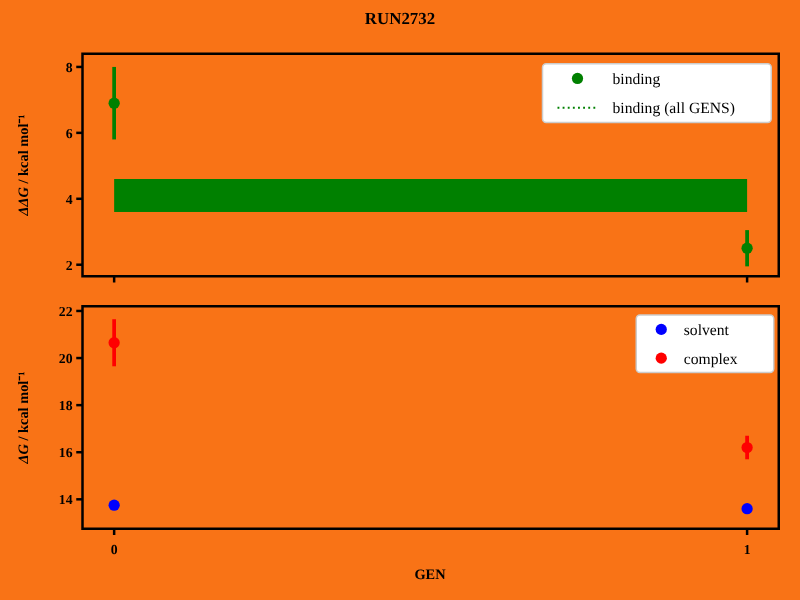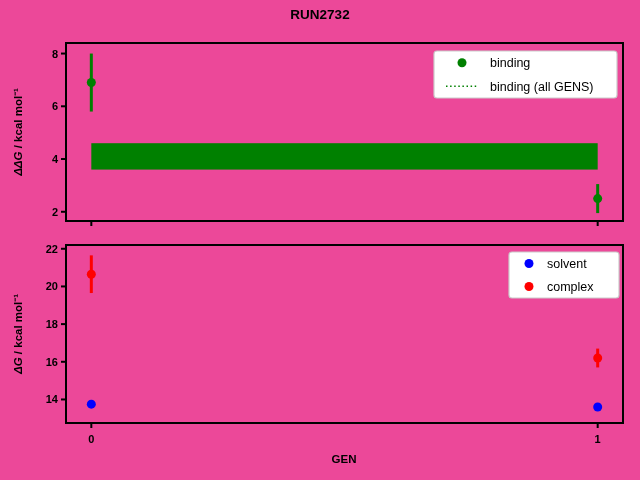--- a/index.html
+++ b/index.html
@@ -1,18 +1,18 @@
 <!DOCTYPE html>
 <html><head>
 <meta charset="utf-8">
 <style>
   html,body{margin:0;padding:0;background:#ffffff;}
   .figure{
-    position:relative;width:640px;height:480px;background:#ec4899;
-    font-family:Liberation Sans, sans-serif;
+    position:relative;width:640px;height:480px;background:#f97316;
+    font-family:Liberation Serif, serif;
   }
   svg text{fill:#000000;}
   .suptitle{font-size:13.5px;font-weight:bold;}
   .axis-label{font-size:11.5px;font-weight:bold;}
   .tick-label{font-size:11px;font-weight:bold;}
   .legend-label{font-size:12.5px;font-weight:normal;}
   .math{font-style:italic;}
 </style>
 </head>
 <body>

